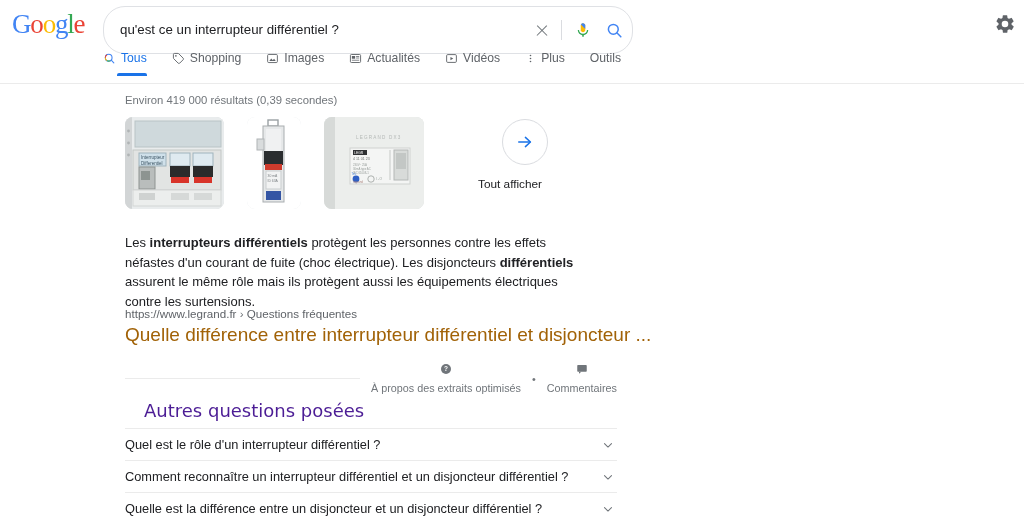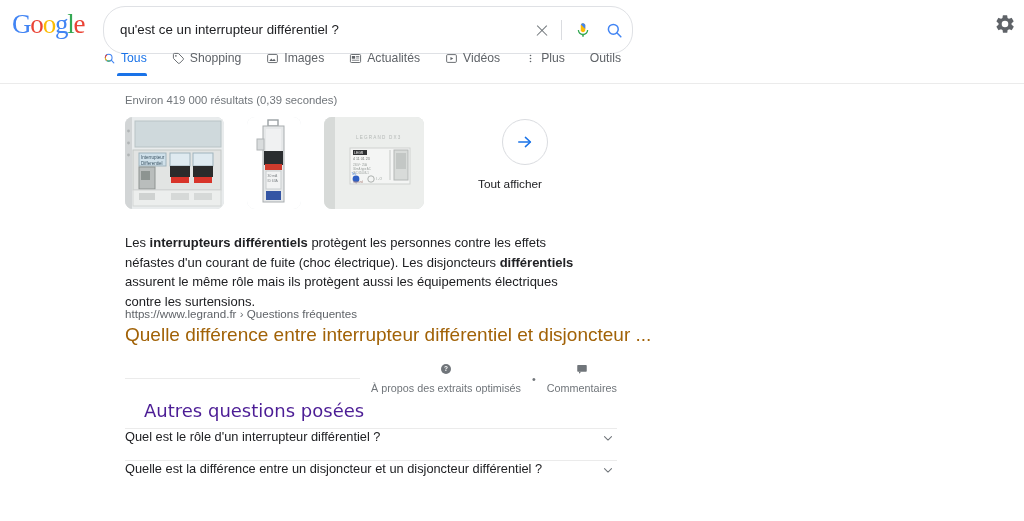--- a/index.html
+++ b/index.html
@@ -256,20 +256,21 @@
   }
   .paa-list {
     position: absolute;
     left: 125px; top: 343px;
     width: 492px;
   }
   .paa-item {
     border-top: 1px solid #ebebeb;
     height: 32px;
     display: flex;
+    align-items: center;
     justify-content: space-between;
     cursor: pointer;
     font-size: 12.8px;
     color: #202124;
   }
   .chev {
     width: 18px; height: 18px;
     flex: 0 0 auto;
     display: flex; align-items: center; justify-content: center;
   }
@@ -507,20 +508,28 @@
 
     <div class="paa-item">
       <span>Quel est le rôle d'un interrupteur différentiel ?</span>
       <span class="chev">
         <svg width="14" height="14" viewBox="0 0 24 24">
           <polyline points="6,9.5 12,15.5 18,9.5" fill="none" stroke="#70757a" stroke-width="1.8" stroke-linecap="round" stroke-linejoin="round"></polyline>
         </svg>
       </span>
     </div>
 
+    <div class="paa-item">
+      <span>Comment reconnaître un interrupteur différentiel et un disjoncteur différentiel ?</span>
+      <span class="chev">
+        <svg width="14" height="14" viewBox="0 0 24 24">
+          <polyline points="6,9.5 12,15.5 18,9.5" fill="none" stroke="#70757a" stroke-width="1.8" stroke-linecap="round" stroke-linejoin="round"></polyline>
+        </svg>
+      </span>
+    </div>
 
     <div class="paa-item">
       <span>Quelle est la différence entre un disjoncteur et un disjoncteur différentiel ?</span>
       <span class="chev">
         <svg width="14" height="14" viewBox="0 0 24 24">
           <polyline points="6,9.5 12,15.5 18,9.5" fill="none" stroke="#70757a" stroke-width="1.8" stroke-linecap="round" stroke-linejoin="round"></polyline>
         </svg>
       </span>
     </div>
   </div>

